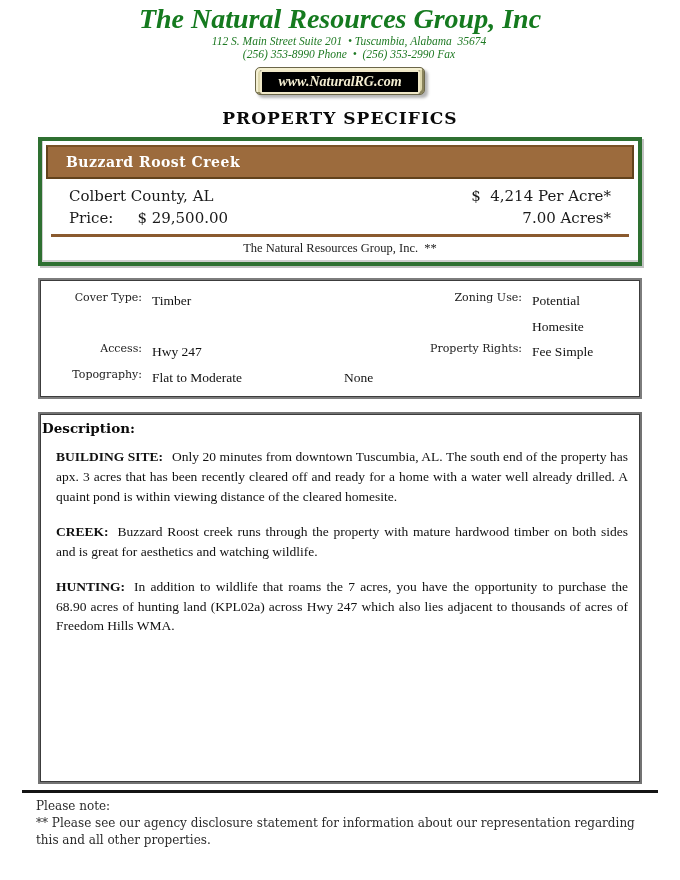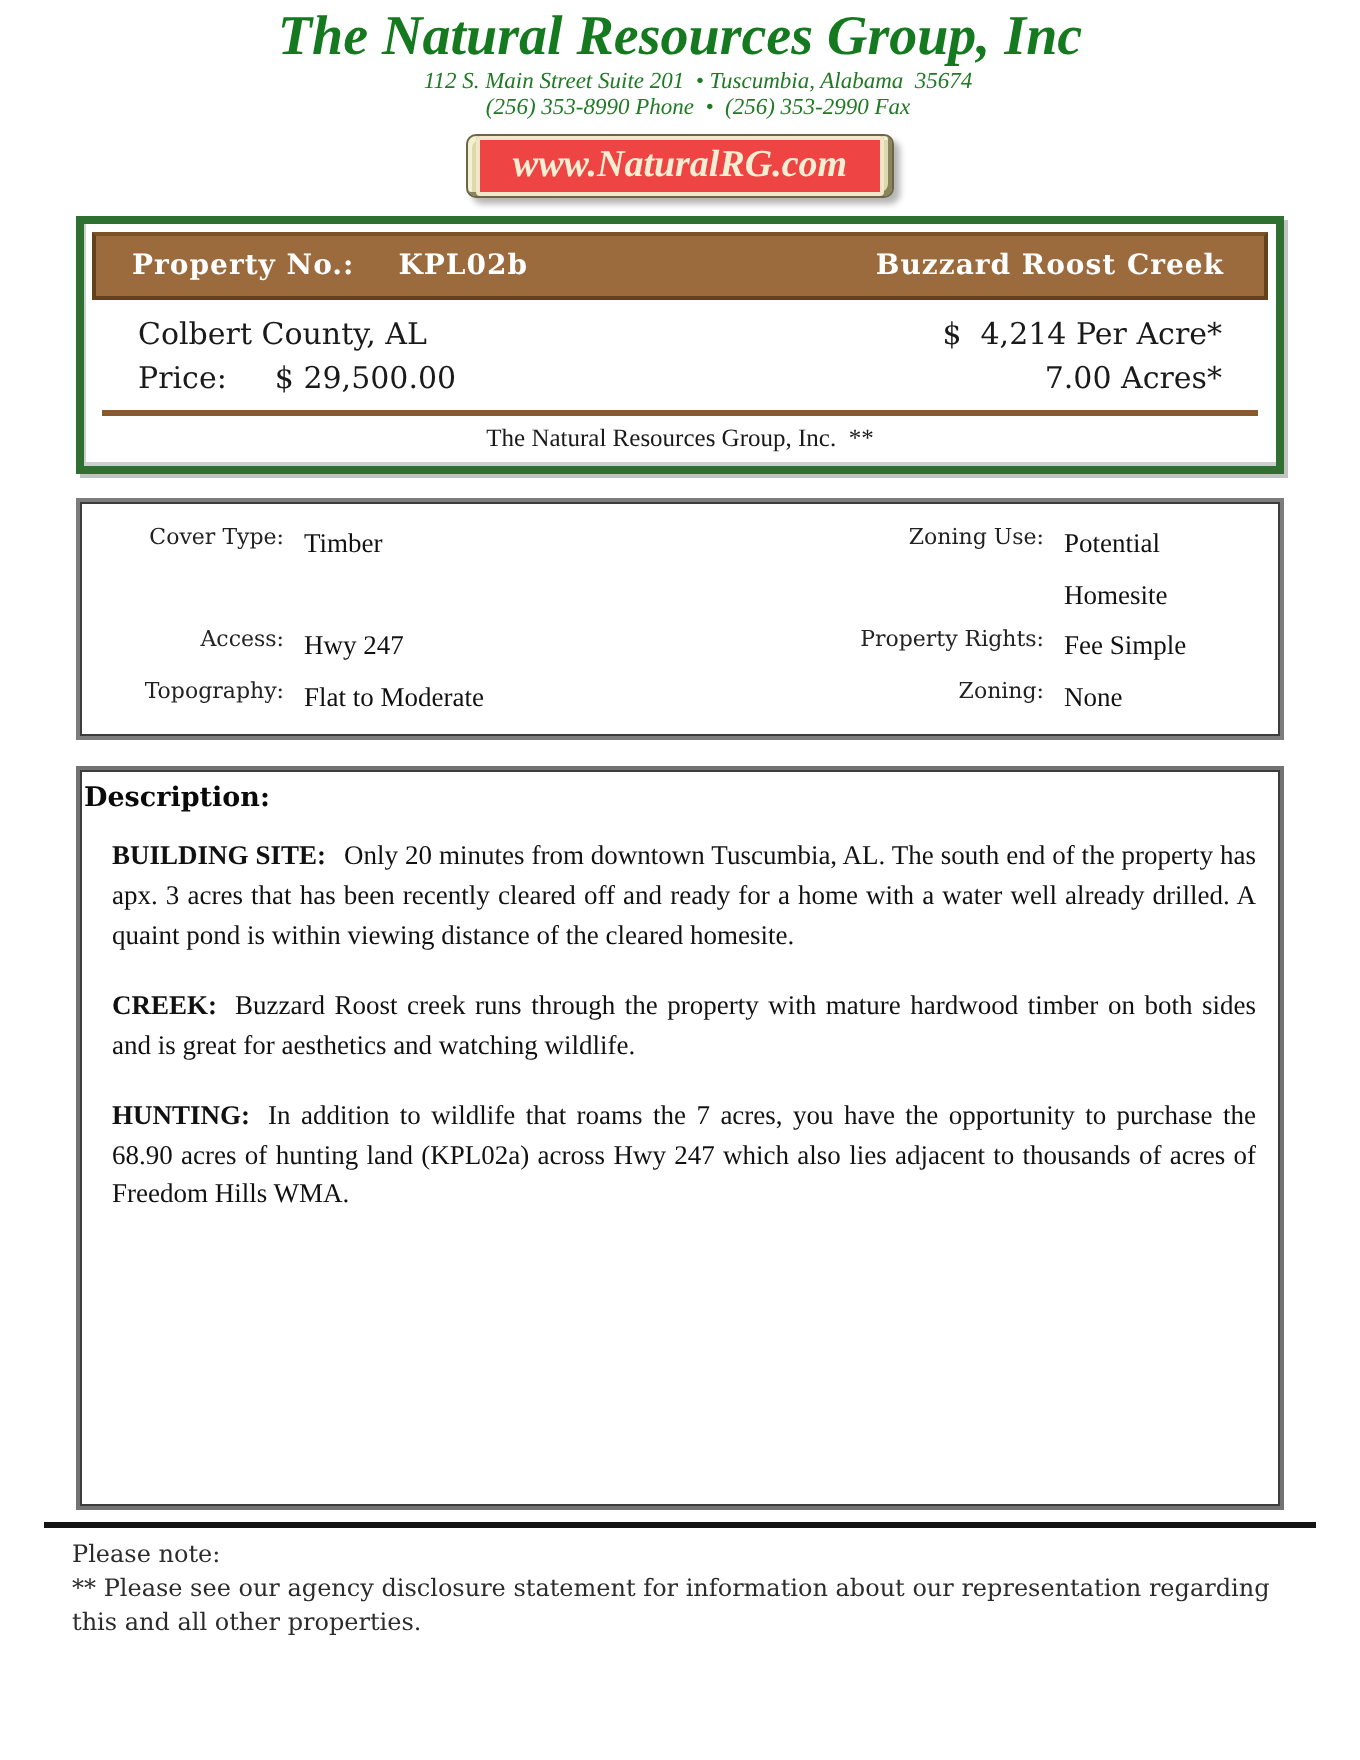--- a/index.html
+++ b/index.html
@@ -30,27 +30,27 @@
   .site-btn {
     display: inline-block;
     background: #ded8ae;
     border: 1px solid #6b6648;
     border-radius: 5px;
     padding: 4px;
     box-shadow: inset -2px -2px 0 #8a845c, inset 2px 2px 0 #f4f0d2, 3px 3px 3px #b5b5b5;
     cursor: pointer;
   }
   .site-btn-inner {
-    background: #ef4444;
+    background: #000000;
     border: 2px solid #f0e8c8;
     border-radius: 2px;
     padding: 2px 16px 3px 16px;
     color: #f4eed2;
     font-style: italic; font-weight: bold;
-    font-size: 19px;
+    font-size: 14px;
     font-family: "Liberation Serif", serif;
   }
 
   
   .page-title {
     text-align: center;
     font-family: "DejaVu Serif", serif;
     font-weight: bold; font-size: 17px; letter-spacing: 1px;
     margin-top: 13px; color: #0a0a0a;
   }
@@ -159,27 +159,24 @@
     <h1 class="company-name">The Natural Resources Group, Inc</h1>
     <div class="addr">112 S. Main Street Suite 201&nbsp; • Tuscumbia, Alabama&nbsp; 35674</div>
     <div class="addr">(256) 353-8990 Phone&nbsp; •&nbsp; (256) 353-2990 Fax</div>
     <div class="site-btn-wrap">
       <span class="site-btn">
         <span class="site-btn-inner">www.NaturalRG.com</span>
       </span>
     </div>
   </div>
 
+  <div class="page-title">PROPERTY SPECIFICS</div>
 
   <div class="prop-box">
     <div class="prop-bar">
-      <span class="prop-bar-left">
-        <span>Property No.:</span>
-        <span>KPL02b</span>
-      </span>
       <span>Buzzard Roost Creek</span>
     </div>
     <div class="prop-rows">
       <div class="prop-row">
         <span>Colbert County, AL</span>
         <span>$&nbsp; 4,214 Per Acre*</span>
       </div>
       <div class="prop-row">
         <span class="price-pair">
           <span>Price:</span>
@@ -201,21 +198,20 @@
     </div>
     <div class="detail-row">
       <span class="d-label">Access:</span>
       <span class="d-value">Hwy 247</span>
       <span class="d-label">Property Rights:</span>
       <span class="d-value">Fee Simple</span>
     </div>
     <div class="detail-row">
       <span class="d-label">Topography:</span>
       <span class="d-value">Flat to Moderate</span>
-      <span class="d-label">Zoning:</span>
       <span class="d-value">None</span>
     </div>
   </div>
 
   <div class="desc-box">
     <div class="desc-heading">Description:</div>
     <p class="desc-para">
       <span class="para-label">BUILDING SITE:</span><span>Only 20 minutes from downtown Tuscumbia, AL. The south end of the property has apx. 3 acres that has been recently cleared off and ready for a home with a water well already drilled. A quaint pond is within viewing distance of the cleared homesite.</span>
     </p>
     <p class="desc-para">

